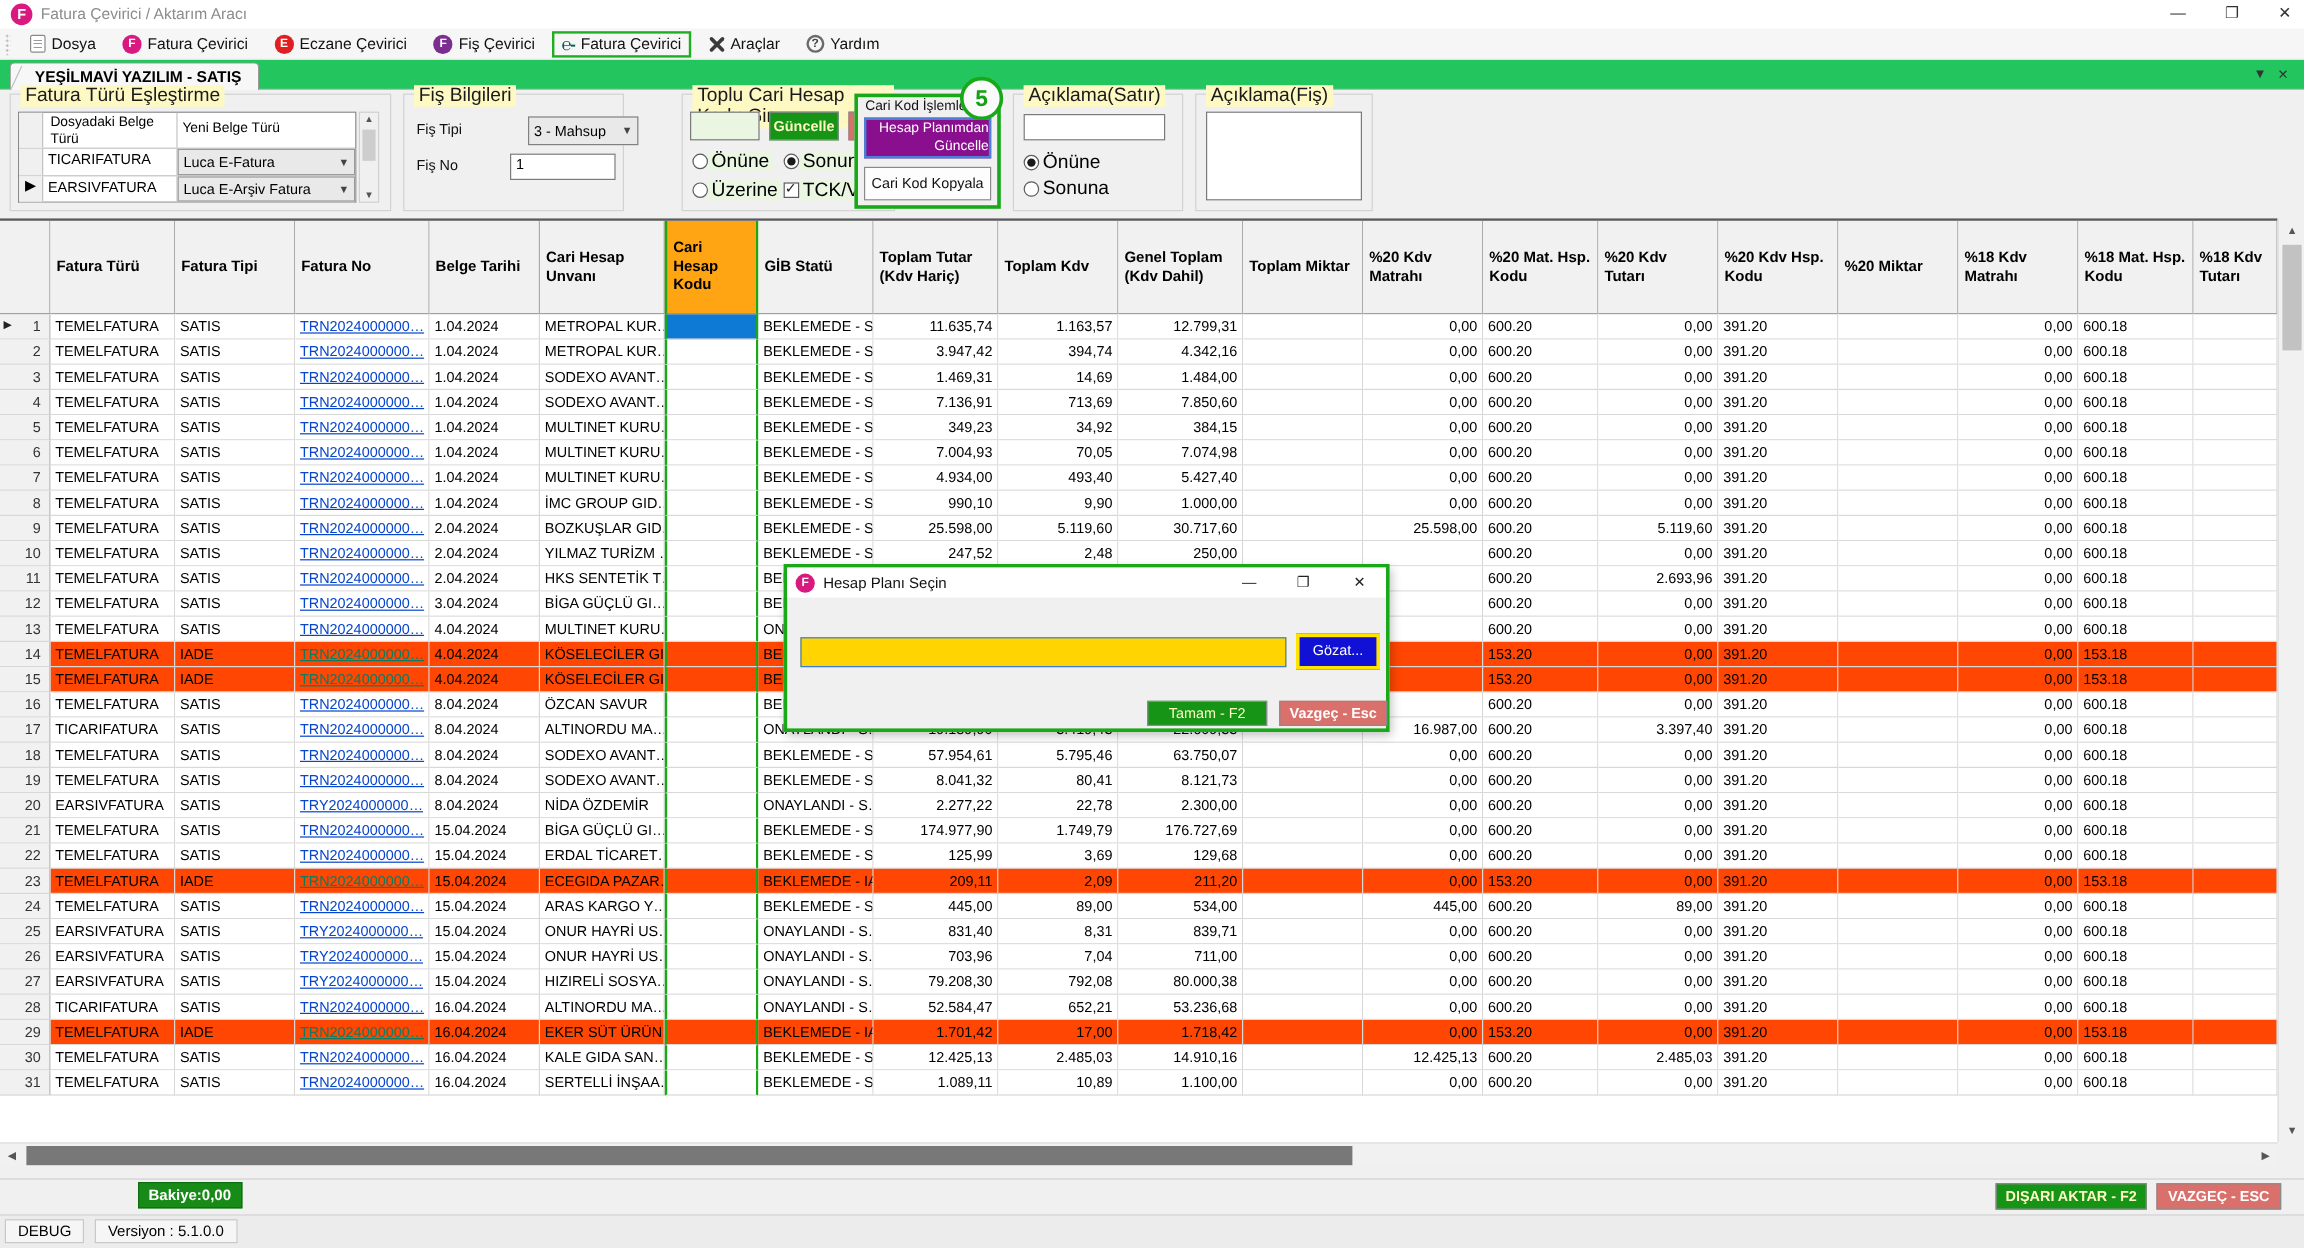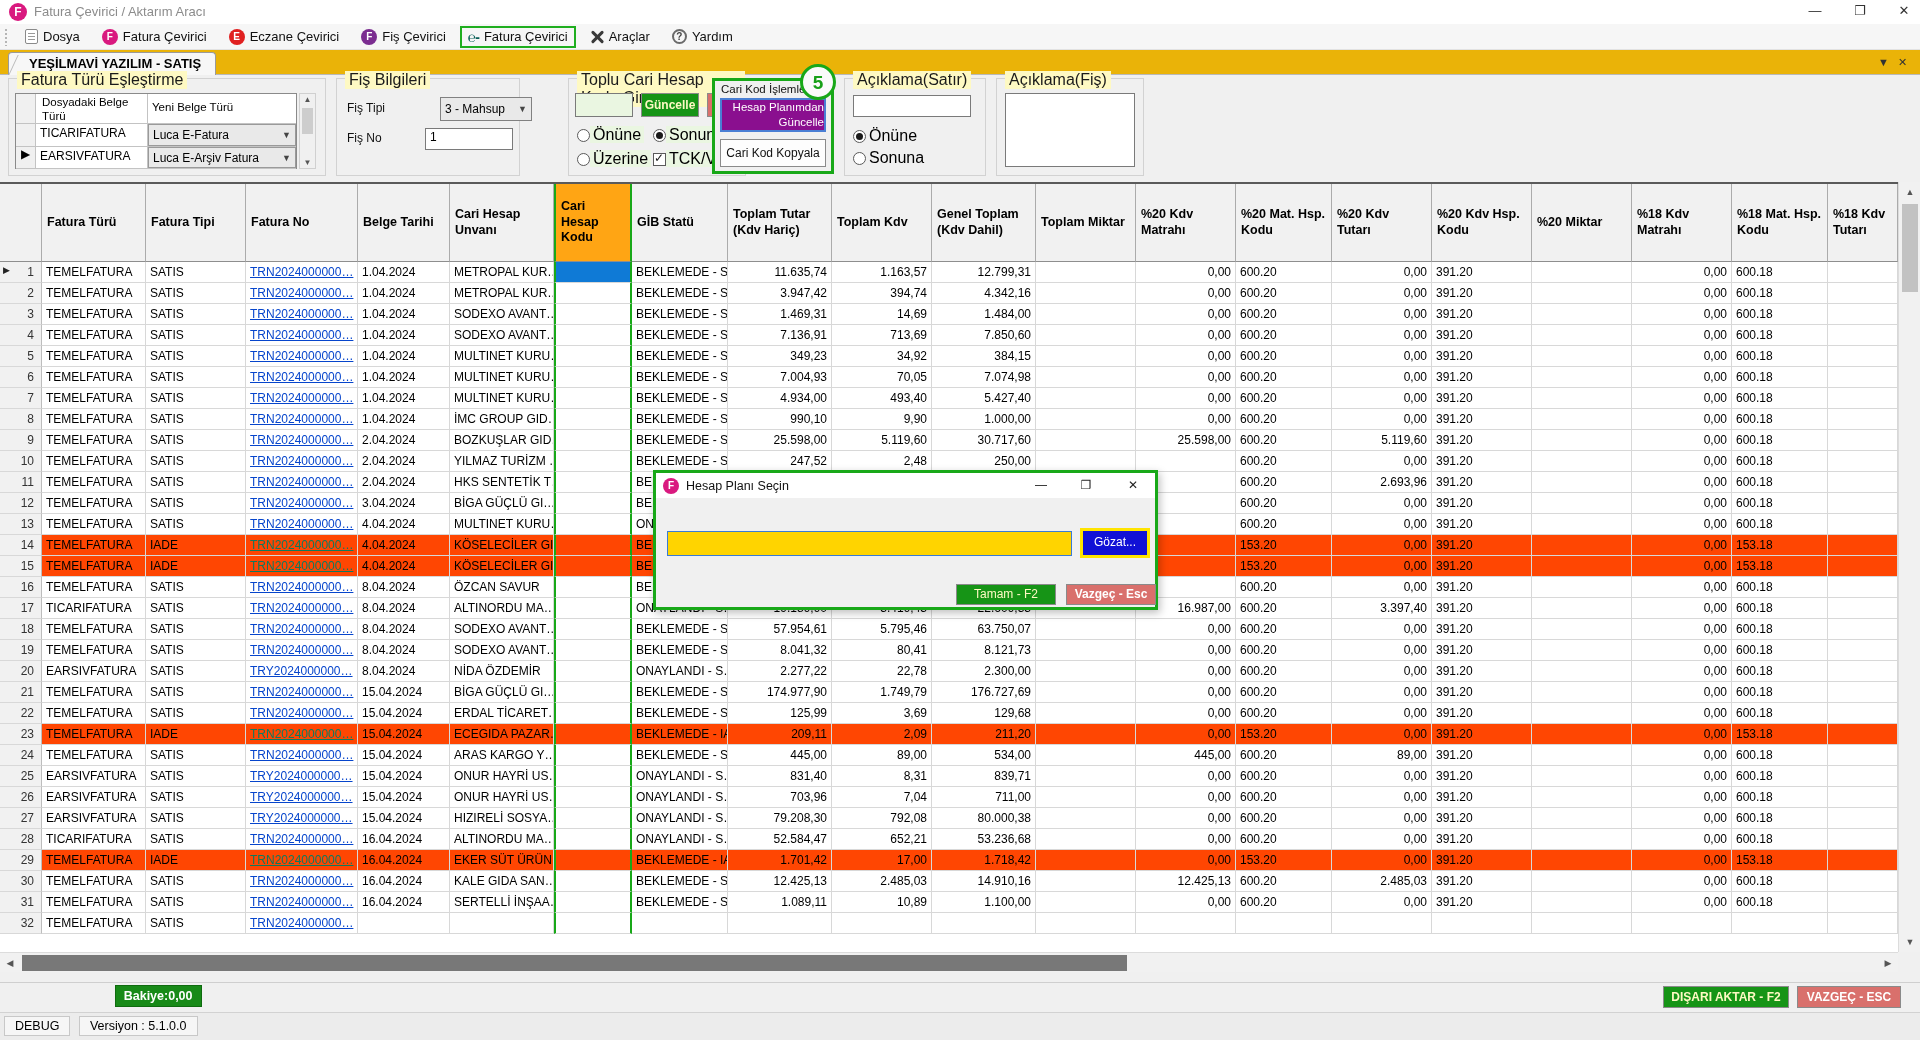--- a/index.html
+++ b/index.html
@@ -22,21 +22,21 @@
   .ic-doc::after { content:""; position:absolute; left:2px; top:3px; right:2px; height:7px;
     background:repeating-linear-gradient(#9a9a9a 0 1px, transparent 1px 3px); }
   .ic-tools { width:14px; height:14px; position:relative; }
   .ic-tools::before,.ic-tools::after { content:""; position:absolute; left:6px; top:-1px; width:3px; height:16px; background:#3a3a3a; border-radius:2px; }
   .ic-tools::before { transform:rotate(45deg); }
   .ic-tools::after { transform:rotate(-45deg); }
   .ic-help { width:15px; height:15px; border-radius:50%; border:2px solid #6a6a6a; color:#444; font-size:10px; font-weight:bold; text-align:center; line-height:12px; }
   .ic-efat { color:#0a5f57; font-weight:bold; font-size:14px; letter-spacing:-1px; }
 
   
-  #tabstrip { position:absolute; left:0; top:50px; width:1920px; height:25px; background:#eab308; border-bottom:1px solid #b9b9b9; }
+  #tabstrip { position:absolute; left:0; top:50px; width:1920px; height:25px; background:#22c55e; border-bottom:1px solid #b9b9b9; }
   #tab1 { position:absolute; left:8px; top:2px; height:23px; padding:0 14px 0 20px; background:#f7f7f7; border:1px solid #9a9a9a; border-bottom:none; border-radius:4px 4px 0 0; font-size:13px; font-weight:bold; line-height:22px; transform:skewX(0deg); }
   #tab1::before { content:""; position:absolute; left:4px; top:2px; width:12px; height:20px; border-left:1px solid #bbb; transform:skewX(-25deg); }
   .tabctl { position:absolute; top:6px; font-size:11px; color:#333; }
 
   
   .gb { position:absolute; border:1px solid #d2d2d2; background:#f0f0f0; }
   .gb>.gb-t { position:absolute; top:-8px; left:8px; background:#fef9c3; padding:0 4px; font-size:16px; color:#1a1a1a; }
   .lbl { font-size:12px; color:#111; }
   .inp { background:#fff; border:1px solid #7a7a7a; font-size:12px; padding:1px 4px; }
   .combo { background:#e9e9e9; border:1px solid #818181; font-size:12px; display:flex; align-items:center; justify-content:space-between; padding:2px 4px; }
@@ -965,42 +965,20 @@
           <td class="r"></td>
           <td class="r">0,00</td>
           <td>600.20</td>
           <td class="r">0,00</td>
           <td>391.20</td>
           <td class="r"></td>
           <td class="r">0,00</td>
           <td>600.18</td>
           <td class="r"></td>
         </tr>
-        <tr>
-          <td class="numc">32</td>
-          <td>TEMELFATURA</td>
-          <td>SATIS</td>
-          <td><a class="glink" href="#">TRN2024000000…</a></td>
-          <td></td>
-          <td></td>
-          <td class="kodcol"></td>
-          <td></td>
-          <td class="r"></td>
-          <td class="r"></td>
-          <td class="r"></td>
-          <td class="r"></td>
-          <td class="r"></td>
-          <td></td>
-          <td class="r"></td>
-          <td></td>
-          <td class="r"></td>
-          <td class="r"></td>
-          <td></td>
-          <td class="r"></td>
-        </tr>
       </tbody>
   </table>
 </div>
 <div id="hscroll">
   <div class="arr" style="left:0">◀</div>
   <div id="hthumb"></div>
   <div class="arr" style="left:1878px">▶</div>
 </div>
 <div id="vscroll">
   <div class="arr" style="top:0">▲</div>

